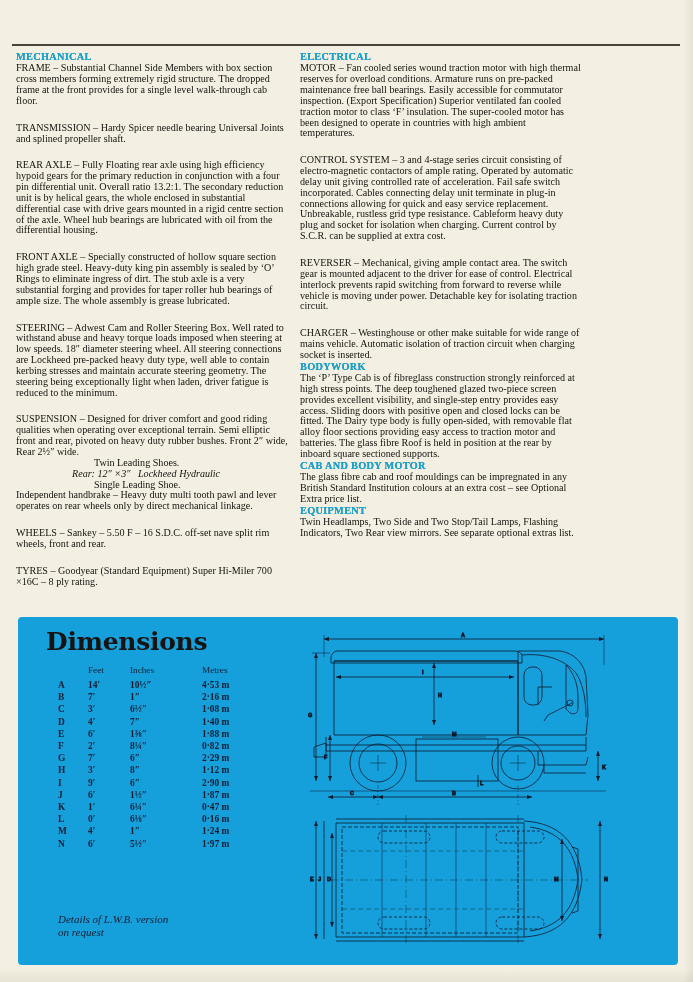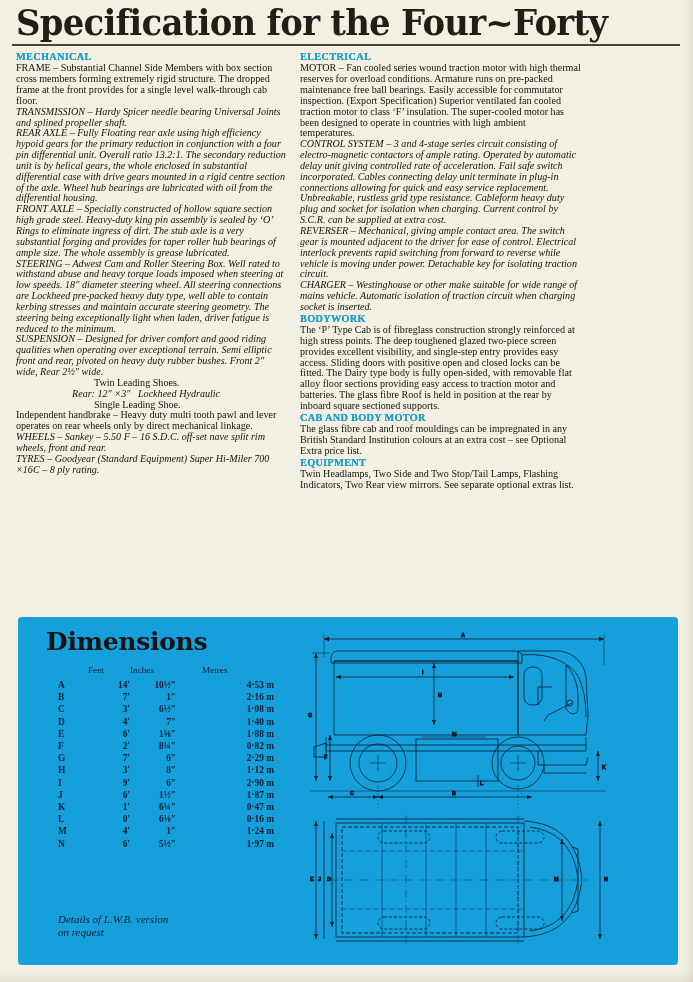--- a/index.html
+++ b/index.html
@@ -38,21 +38,21 @@
   .head{
     color:#1aa3cf;
     font-family:"Liberation Serif",serif;
     font-weight:bold;
     font-size:10.3px;
     letter-spacing:.3px;
     margin:0 0 0.5px 0;
     text-shadow:0 0 .4px #1488ad;
   }
   .para{margin:0 0 0 0;text-align:left;hyphens:none;}
-  .para + .para{margin-top:0px;font-style:italic;}
+  .para + .para{margin-top:16px;}
   .head.sp{margin-top:1px;}
 
   .brake-line{margin:0;white-space:pre;}
   .ind1{padding-left:56px;font-style:italic;}
   .ind2{padding-left:78px;}
 
   
   .panel{
     position:absolute;left:18px;top:617px;width:660px;height:348px;
     background:#159fdb;
@@ -72,21 +72,21 @@
     position:absolute;left:36px;top:48px;
     border-collapse:collapse;
     color:#10223a;
     font-size:9.4px;
     font-family:"Liberation Serif",serif;
     font-weight:bold;
   }
   table.dims th{
     font-weight:normal;font-size:9.2px;padding:0 0 4px 0;text-align:left;color:#111f33;
   }
-  table.dims td{padding:1.1px 0;text-align:right;color:#101d30;font-weight:bold;}
+  table.dims td{padding:1.1px 0;text-align:left;color:#101d30;font-weight:bold;}
   table.dims td.lbl{text-align:left;width:30px;padding-left:4px;}
   table.dims .c-feet{width:42px;}
   table.dims .c-inch{width:46px;}
   table.dims .c-met{width:72px;padding-left:26px;}
   table.dims th.c-met{padding-left:26px;}
 
   .note{
     position:absolute;left:40px;top:296px;
     font-style:italic;font-size:11px;color:#111d2e;line-height:13px;
     font-family:"Liberation Serif",serif;
@@ -99,23 +99,20 @@
 
   
   .edge-r{position:absolute;right:0;top:0;width:10px;height:982px;background:linear-gradient(90deg,rgba(0,0,0,0) 0%,rgba(120,110,85,.10) 100%);}
   .edge-b{position:absolute;left:0;bottom:0;width:693px;height:14px;background:linear-gradient(180deg,rgba(0,0,0,0) 0%,rgba(120,110,85,.10) 100%);}
 </style>
 </head>
 <body>
 
 <div class="page">
 
-  <div class="title-wrap">
-    <div class="title">Specification for the Four~Forty</div>
-  </div>
   <div class="title-rule"></div>
 
   <div class="cols">
 
     <div class="col col-left">
       <div class="head">MECHANICAL</div>
       <p class="para">FRAME – Substantial Channel Side Members with box section cross members forming extremely rigid structure. The dropped frame at the front provides for a single level walk-through cab floor.</p>
       <p class="para">TRANSMISSION – Hardy Spicer needle bearing Universal Joints and splined propeller shaft.</p>
       <p class="para">REAR AXLE – Fully Floating rear axle using high efficiency hypoid gears for the primary reduction in conjunction with a four pin differential unit. Overall ratio 13.2:1. The secondary reduction unit is by helical gears, the whole enclosed in substantial differential case with drive gears mounted in a rigid centre section of the axle. Wheel hub bearings are lubricated with oil from the differential housing.</p>
       <p class="para">FRONT AXLE – Specially constructed of hollow square section high grade steel. Heavy-duty king pin assembly is sealed by ‘O’ Rings to eliminate ingress of dirt. The stub axle is a very substantial forging and provides for taper roller hub bearings of ample size. The whole assembly is grease lubricated.</p>

